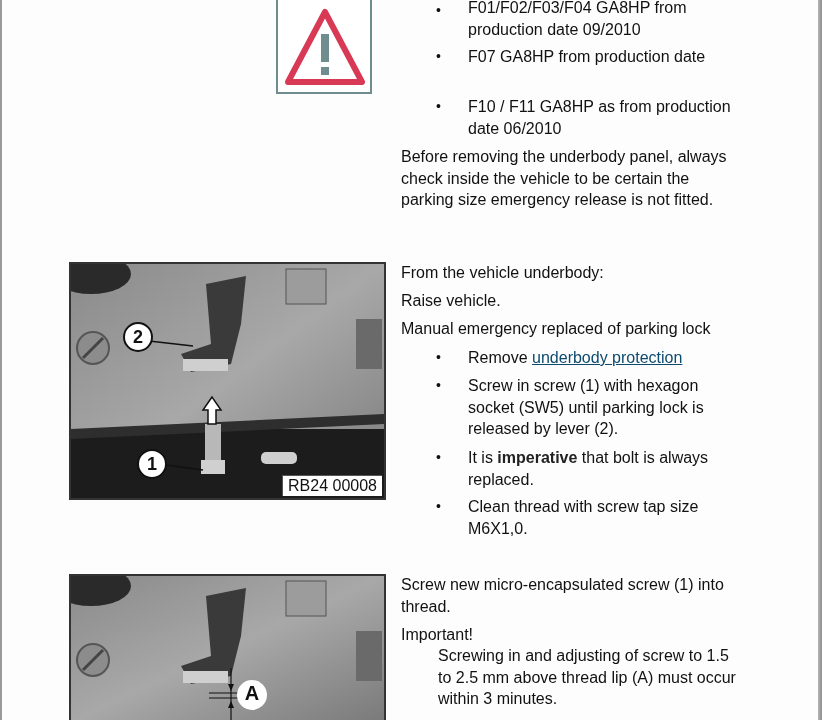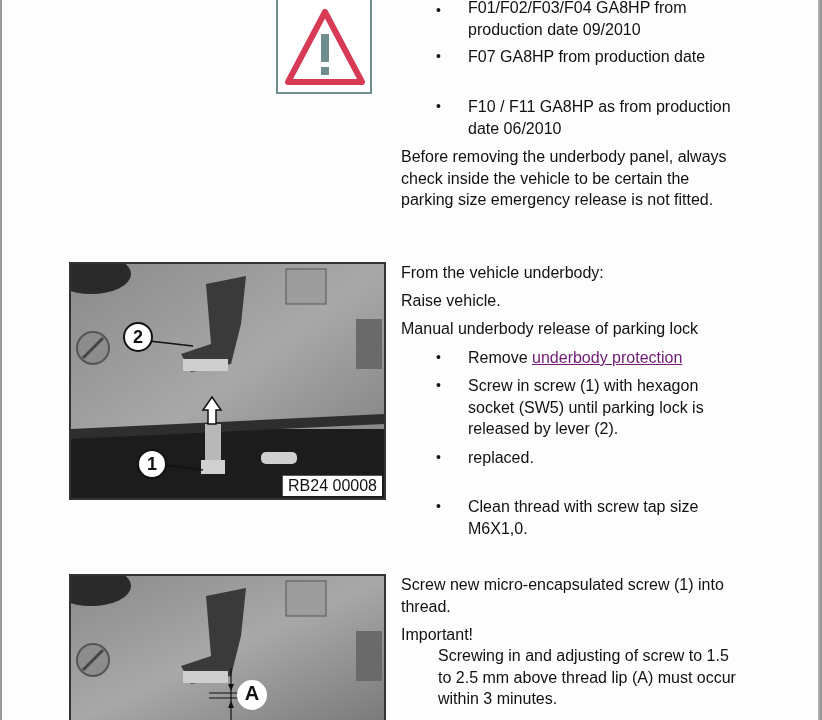--- a/index.html
+++ b/index.html
@@ -16,21 +16,21 @@
     position: absolute; left: 276px; top: -4px; width: 96px; height: 98px;
     border: 2px solid #6f8c8e; background: #fff; box-sizing: border-box;
   }
   .warn-box svg { position: absolute; left: 4px; top: 6px; }
 
   .txt { position: absolute; font-size: 16px; line-height: 21.5px; white-space: nowrap; }
   .p { left: 401px; }
   .bullet-dot { position: absolute; left: 436px; font-size: 14px; }
   .bullet-text { left: 468px; }
   .indent { left: 438px; }
-  a.link { color: #701a75; text-decoration: underline; }
+  a.link { color: #0c4a6e; text-decoration: underline; }
   b.semi { font-weight: bold; color: #222; }
 
   .photo {
     position: absolute; left: 69px; width: 317px; border: 2px solid #333; box-sizing: border-box; overflow: hidden;
     background: #777;
   }
   .photo1 { top: 262px; height: 238px; }
   .photo2 { top: 574px; height: 146px; border-bottom: none; }
   .photo svg { display: block; }
   .img-code {
@@ -103,36 +103,37 @@
     <line x1="78" y1="77" x2="122" y2="82" stroke="#111" stroke-width="1.5"></line>
     <line x1="95" y1="201" x2="132" y2="206" stroke="#111" stroke-width="1.5"></line>
   </svg>
   <div class="callout" style="left:52px;top:58px">2</div>
   <div class="callout" style="left:66px;top:185px">1</div>
   <div class="img-code">RB24 00008</div>
 </div>
 
 <div class="txt p" style="top:262px">From the vehicle underbody:</div>
 <div class="txt p" style="top:290px">Raise vehicle.</div>
-<div class="txt p" style="top:318px">Manual underbody release of parking lock</div>
+<div class="txt p" style="top:318px">Manual emergency replaced of parking lock</div>
 
 <span class="txt bullet-dot" style="top:347px">•</span>
 <div class="txt bullet-text" style="top:347px">
   <span>Remove </span><a class="link">underbody protection</a>
 </div>
 
 <span class="txt bullet-dot" style="top:375px">•</span>
 <div class="txt bullet-text" style="top:375px">
   <div>Screw in screw (1) with hexagon</div>
   <div>socket (SW5) until parking lock is</div>
   <div>released by lever (2).</div>
 </div>
 
 <span class="txt bullet-dot" style="top:447px">•</span>
 <div class="txt bullet-text" style="top:447px">
+  <div><span>It is </span><b class="semi">imperative</b><span> that bolt is always</span></div>
   <div>replaced.</div>
 </div>
 
 <span class="txt bullet-dot" style="top:496px">•</span>
 <div class="txt bullet-text" style="top:496px">
   <div>Clean thread with screw tap size</div>
   <div>M6X1,0.</div>
 </div>
 
 <div class="photo photo2">

